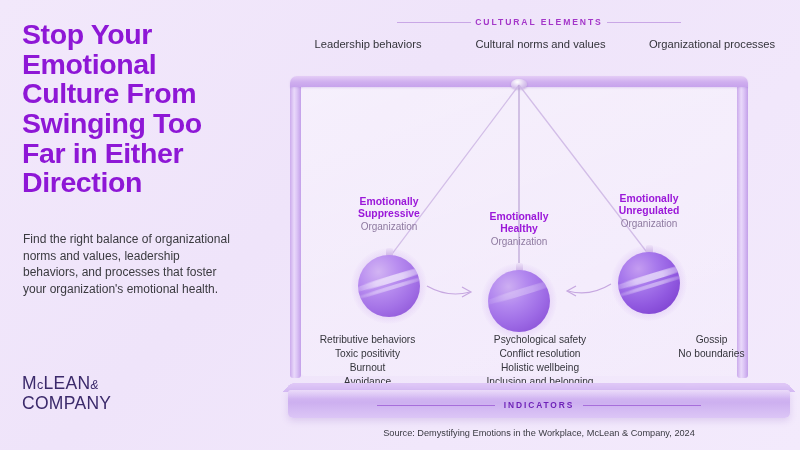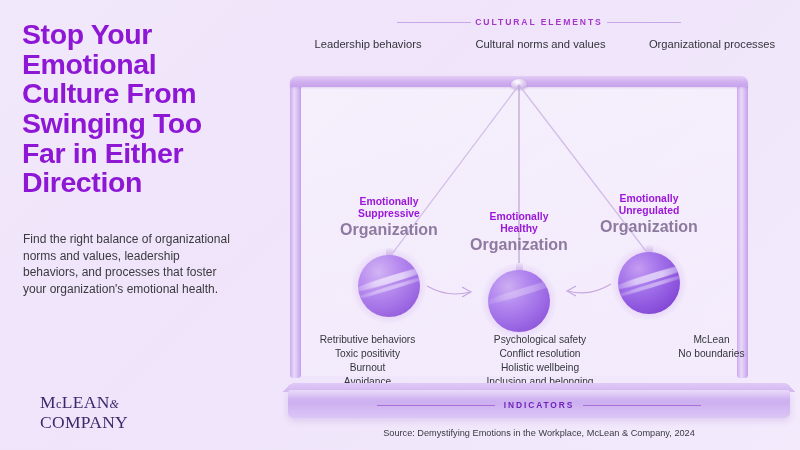--- a/index.html
+++ b/index.html
@@ -36,25 +36,24 @@
   #subhead {
     position: absolute;
     left: 23px; top: 231px;
     width: 214px;
     font-size: 12px;
     line-height: 1.38;
     color: #3a3a3f;
   }
   #logo {
     position: absolute;
-    left: 22px; top: 394px;
+    left: 22px; top: 375px;
     color: #3b2a6b;
-    font-family: Liberation Serif, serif;
+    font-family: Liberation Sans, sans-serif;
     line-height: 1.0;
-    margin-left: 18px;
   }
   #logo .l1 { font-size: 17.5px; letter-spacing: 0.3px; }
   #logo .l2 { font-size: 17.5px; letter-spacing: 0.3px; display:block; margin-top: 2px;}
   #logo .small { font-size: 12.5px; }
   #logo .amp { font-size: 12px; font-style: italic; }
 
   
   #diagram {
     position: absolute;
     left: 278px; top: 0;
@@ -195,23 +194,22 @@
     white-space: nowrap;
   }
   .ball-label .strong {
     display: block;
     font-size: 10.4px;
     font-weight: bold;
     color: #9b18d9;
   }
   .ball-label .sub {
     display: block;
-    font-size: 16px;
+    font-size: 10px;
     color: #8e7aa0;
-    font-weight: bold;
   }
   #label-left   { left: 25px;  top: 120px; width: 148px; }
   #label-center { left: 155px; top: 135px; width: 148px; }
   #label-right  { left: 285px; top: 117px; width: 148px; }
 
   
   #arrows {
     position: absolute;
     left: 0; top: 0;
     width: 458px; height: 300px;
@@ -400,21 +398,21 @@
     </div>
 
     <div class="ind-col" id="ind-col-1">
       <div>Psychological safety</div>
       <div>Conflict resolution</div>
       <div>Holistic wellbeing</div>
       <div>Inclusion and belonging</div>
     </div>
 
     <div class="ind-col" id="ind-col-2">
-      <div>McLean</div>
+      <div>Gossip</div>
       <div>No boundaries</div>
     </div>
 
     <div id="base-top"></div>
     <div id="base-front">
       <div class="sheen"></div>
     </div>
     <div id="indicators-banner">
       <span class="rule"></span>
       <span class="txt">INDICATORS</span>

